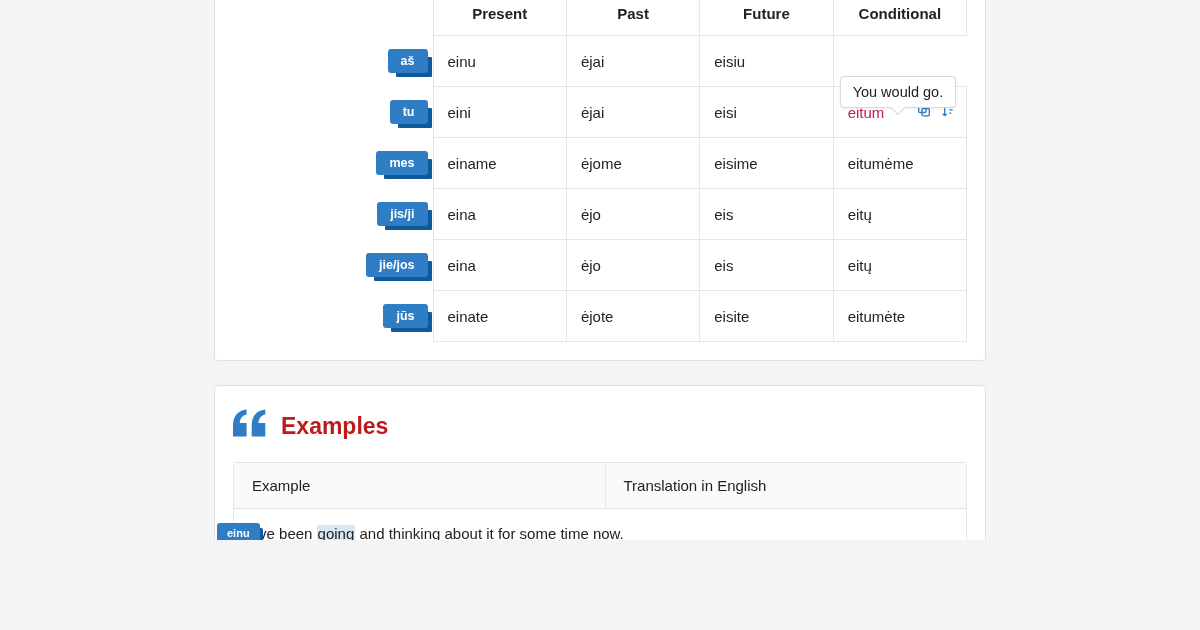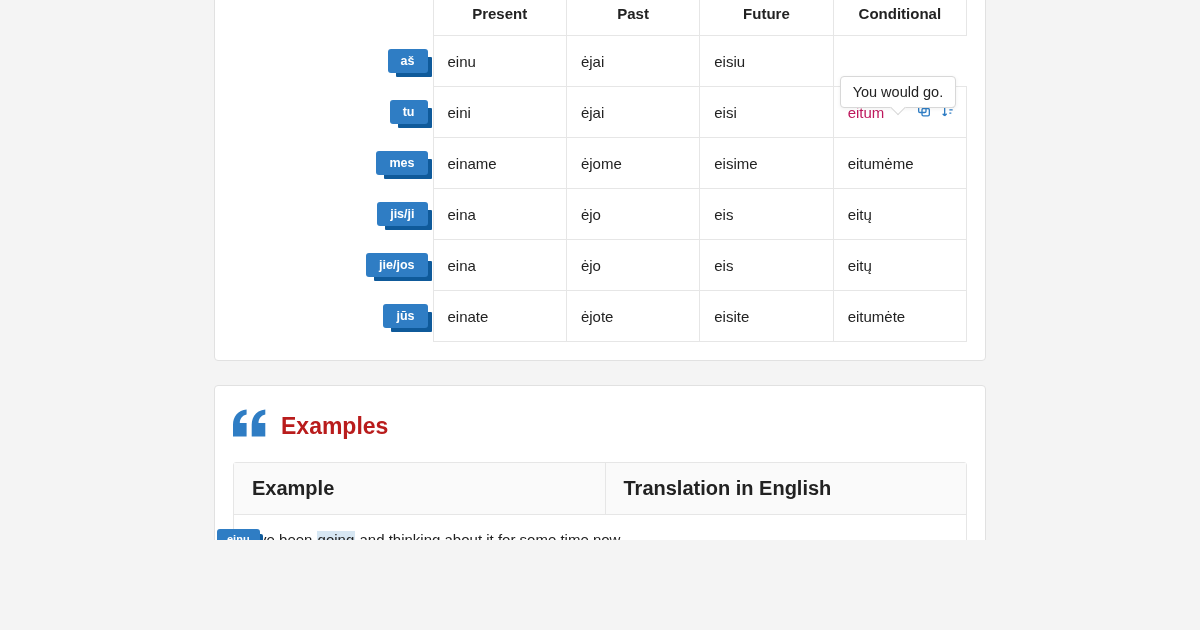--- a/index.html
+++ b/index.html
@@ -119,22 +119,22 @@
     margin-top: 18px;
   }
   .ex-head {
     display: flex;
     background: #fafafa;
     border-bottom: 1px solid #e6e6e6;
   }
   .ex-head > div {
     flex: 1;
     padding: 14px 18px;
-    font-weight: 700;
-    font-size: 20px;
+    font-weight: 400;
+    font-size: 15px;
   }
   .ex-head > div + div { border-left: 1px solid #e6e6e6; margin-left: 10px; }
   .ex-row { display: flex; position: relative; }
   .ex-row > div {
     flex: 1;
     padding: 14px 18px;
     line-height: 1.5;
   }
   .ex-row > div + div { border-left: 1px solid #e6e6e6; }
   .hl { background: #d7e7f3; padding: 0 1px; }

